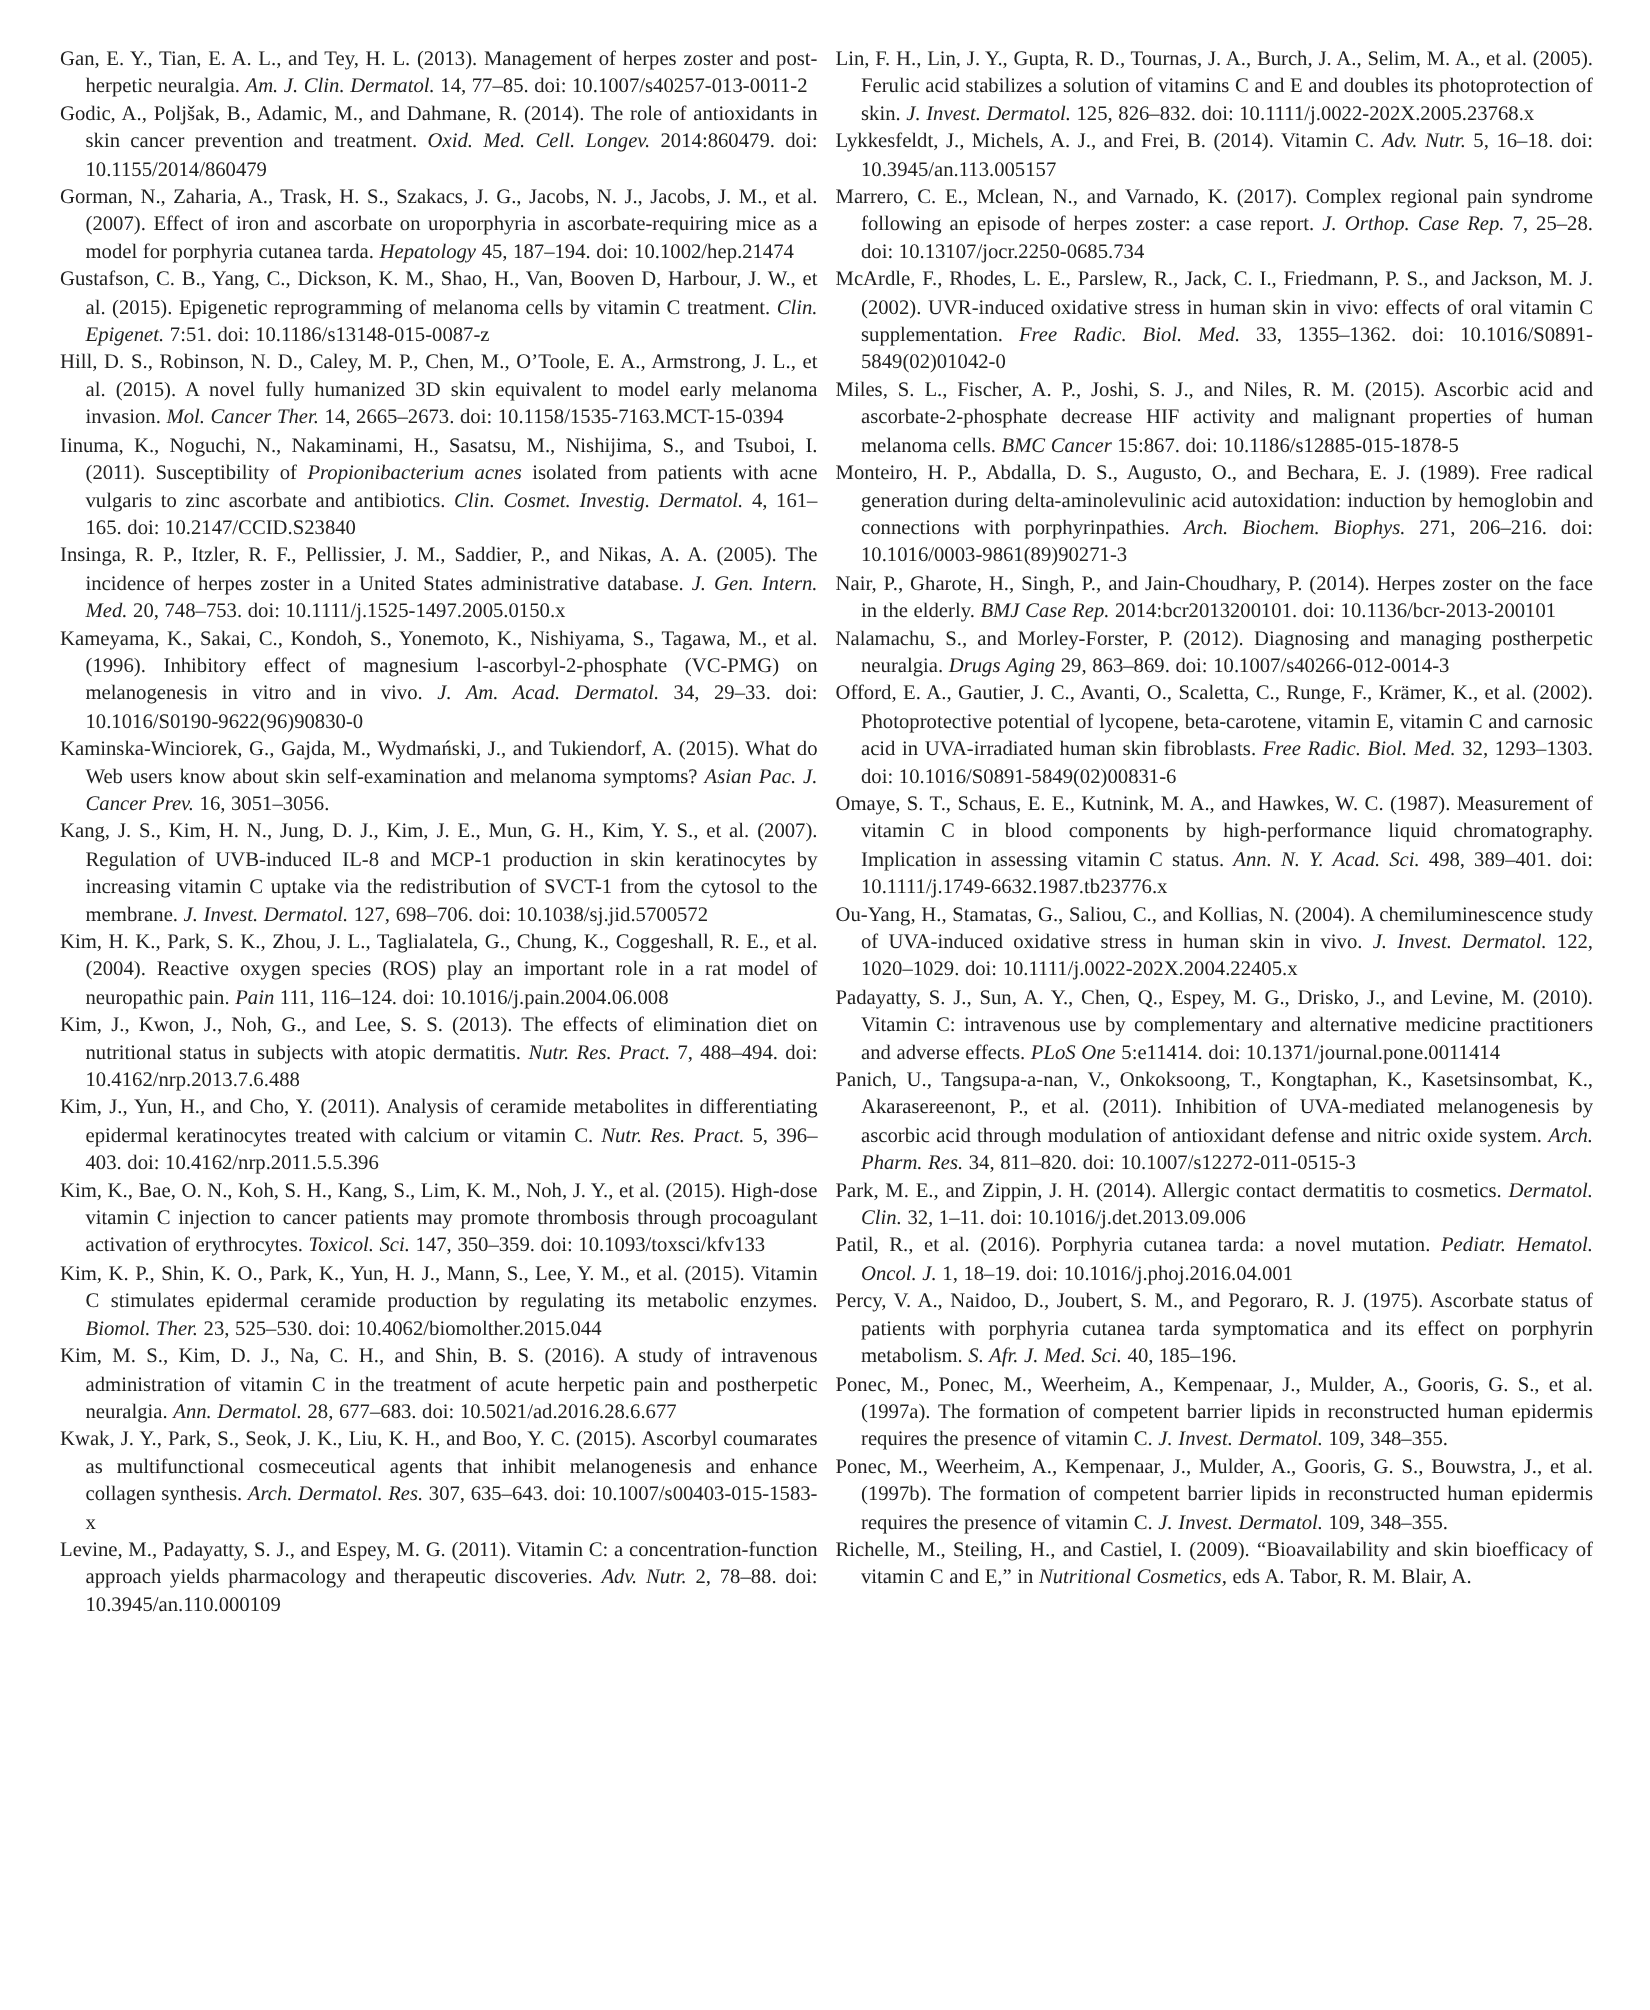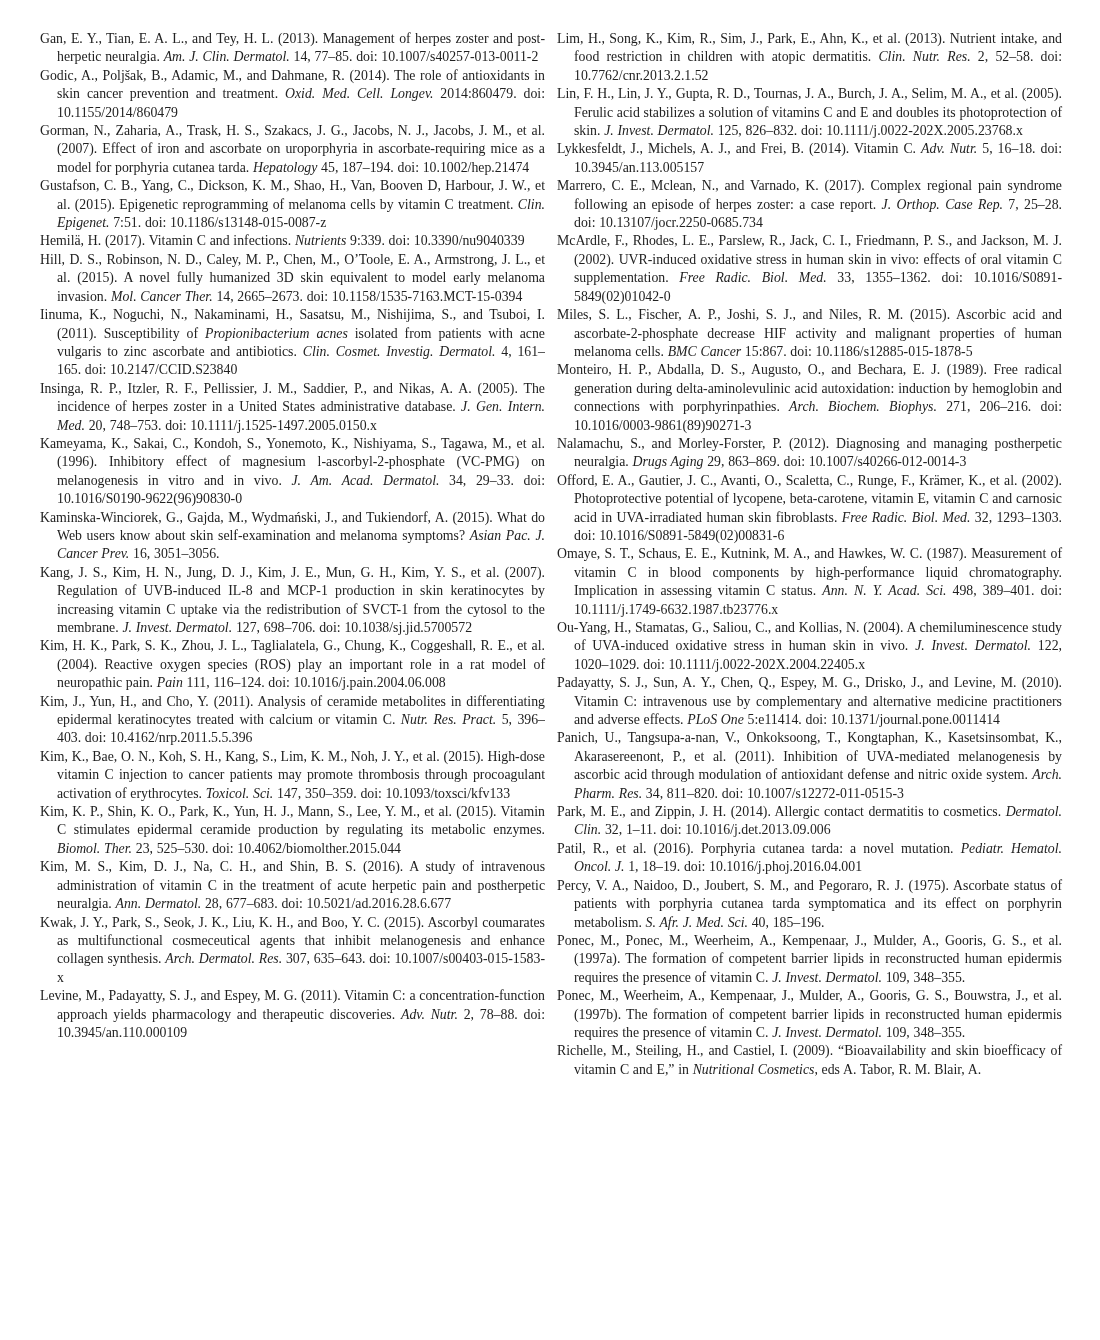--- a/index.html
+++ b/index.html
@@ -42,43 +42,43 @@
 </head>
 <body>
 
 <div class="page">
   <div class="columns">
     <div class="col" id="col-left">
         <p class="ref"><span>Gan, E. Y., Tian, E. A. L., and Tey, H. L. (2013). Management of herpes zoster and post-herpetic neuralgia. </span><em>Am. J. Clin. Dermatol.</em><span> 14, 77–85. doi: 10.1007/s40257-013-0011-2</span></p>
         <p class="ref"><span>Godic, A., Poljšak, B., Adamic, M., and Dahmane, R. (2014). The role of antioxidants in skin cancer prevention and treatment. </span><em>Oxid. Med. Cell. Longev.</em><span> 2014:860479. doi: 10.1155/2014/860479</span></p>
         <p class="ref"><span>Gorman, N., Zaharia, A., Trask, H. S., Szakacs, J. G., Jacobs, N. J., Jacobs, J. M., et al. (2007). Effect of iron and ascorbate on uroporphyria in ascorbate-requiring mice as a model for porphyria cutanea tarda. </span><em>Hepatology</em><span> 45, 187–194. doi: 10.1002/hep.21474</span></p>
         <p class="ref"><span>Gustafson, C. B., Yang, C., Dickson, K. M., Shao, H., Van, Booven D, Harbour, J. W., et al. (2015). Epigenetic reprogramming of melanoma cells by vitamin C treatment. </span><em>Clin. Epigenet.</em><span> 7:51. doi: 10.1186/s13148-015-0087-z</span></p>
-        <p class="ref"><span>Hemilä, H. (2017). Vitamin C and infections. </span><em>Nutrients</em><span> 9:339. doi: 10.3390/nu9040339</span></p>
         <p class="ref"><span>Hill, D. S., Robinson, N. D., Caley, M. P., Chen, M., O’Toole, E. A., Armstrong, J. L., et al. (2015). A novel fully humanized 3D skin equivalent to model early melanoma invasion. </span><em>Mol. Cancer Ther.</em><span> 14, 2665–2673. doi: 10.1158/1535-7163.MCT-15-0394</span></p>
         <p class="ref"><span>Iinuma, K., Noguchi, N., Nakaminami, H., Sasatsu, M., Nishijima, S., and Tsuboi, I. (2011). Susceptibility of </span><em>Propionibacterium acnes</em><span> isolated from patients with acne vulgaris to zinc ascorbate and antibiotics. </span><em>Clin. Cosmet. Investig. Dermatol.</em><span> 4, 161–165. doi: 10.2147/CCID.S23840</span></p>
         <p class="ref"><span>Insinga, R. P., Itzler, R. F., Pellissier, J. M., Saddier, P., and Nikas, A. A. (2005). The incidence of herpes zoster in a United States administrative database. </span><em>J. Gen. Intern. Med.</em><span> 20, 748–753. doi: 10.1111/j.1525-1497.2005.0150.x</span></p>
         <p class="ref"><span>Kameyama, K., Sakai, C., Kondoh, S., Yonemoto, K., Nishiyama, S., Tagawa, M., et al. (1996). Inhibitory effect of magnesium l-ascorbyl-2-phosphate (VC-PMG) on melanogenesis in vitro and in vivo. </span><em>J. Am. Acad. Dermatol.</em><span> 34, 29–33. doi: 10.1016/S0190-9622(96)90830-0</span></p>
         <p class="ref"><span>Kaminska-Winciorek, G., Gajda, M., Wydmański, J., and Tukiendorf, A. (2015). What do Web users know about skin self-examination and melanoma symptoms? </span><em>Asian Pac. J. Cancer Prev.</em><span> 16, 3051–3056.</span></p>
         <p class="ref"><span>Kang, J. S., Kim, H. N., Jung, D. J., Kim, J. E., Mun, G. H., Kim, Y. S., et al. (2007). Regulation of UVB-induced IL-8 and MCP-1 production in skin keratinocytes by increasing vitamin C uptake via the redistribution of SVCT-1 from the cytosol to the membrane. </span><em>J. Invest. Dermatol.</em><span> 127, 698–706. doi: 10.1038/sj.jid.5700572</span></p>
         <p class="ref"><span>Kim, H. K., Park, S. K., Zhou, J. L., Taglialatela, G., Chung, K., Coggeshall, R. E., et al. (2004). Reactive oxygen species (ROS) play an important role in a rat model of neuropathic pain. </span><em>Pain</em><span> 111, 116–124. doi: 10.1016/j.pain.2004.06.008</span></p>
+        <p class="ref"><span>Kim, J., Kwon, J., Noh, G., and Lee, S. S. (2013). The effects of elimination diet on nutritional status in subjects with atopic dermatitis. </span><em>Nutr. Res. Pract.</em><span> 7, 488–494. doi: 10.4162/nrp.2013.7.6.488</span></p>
         <p class="ref"><span>Kim, J., Yun, H., and Cho, Y. (2011). Analysis of ceramide metabolites in differentiating epidermal keratinocytes treated with calcium or vitamin C. </span><em>Nutr. Res. Pract.</em><span> 5, 396–403. doi: 10.4162/nrp.2011.5.5.396</span></p>
         <p class="ref"><span>Kim, K., Bae, O. N., Koh, S. H., Kang, S., Lim, K. M., Noh, J. Y., et al. (2015). High-dose vitamin C injection to cancer patients may promote thrombosis through procoagulant activation of erythrocytes. </span><em>Toxicol. Sci.</em><span> 147, 350–359. doi: 10.1093/toxsci/kfv133</span></p>
         <p class="ref"><span>Kim, K. P., Shin, K. O., Park, K., Yun, H. J., Mann, S., Lee, Y. M., et al. (2015). Vitamin C stimulates epidermal ceramide production by regulating its metabolic enzymes. </span><em>Biomol. Ther.</em><span> 23, 525–530. doi: 10.4062/biomolther.2015.044</span></p>
         <p class="ref"><span>Kim, M. S., Kim, D. J., Na, C. H., and Shin, B. S. (2016). A study of intravenous administration of vitamin C in the treatment of acute herpetic pain and postherpetic neuralgia. </span><em>Ann. Dermatol.</em><span> 28, 677–683. doi: 10.5021/ad.2016.28.6.677</span></p>
         <p class="ref"><span>Kwak, J. Y., Park, S., Seok, J. K., Liu, K. H., and Boo, Y. C. (2015). Ascorbyl coumarates as multifunctional cosmeceutical agents that inhibit melanogenesis and enhance collagen synthesis. </span><em>Arch. Dermatol. Res.</em><span> 307, 635–643. doi: 10.1007/s00403-015-1583-x</span></p>
         <p class="ref"><span>Levine, M., Padayatty, S. J., and Espey, M. G. (2011). Vitamin C: a concentration-function approach yields pharmacology and therapeutic discoveries. </span><em>Adv. Nutr.</em><span> 2, 78–88. doi: 10.3945/an.110.000109</span></p>
       </div>
     <div class="col" id="col-right">
-        <p class="ref"><span>Lim, H., Song, K., Kim, R., Sim, J., Park, E., Ahn, K., et al. (2013). Nutrient intake, and food restriction in children with atopic dermatitis. </span><em>Clin. Nutr. Res.</em><span> 2, 52–58. doi: 10.7762/cnr.2013.2.1.52</span></p>
         <p class="ref"><span>Lin, F. H., Lin, J. Y., Gupta, R. D., Tournas, J. A., Burch, J. A., Selim, M. A., et al. (2005). Ferulic acid stabilizes a solution of vitamins C and E and doubles its photoprotection of skin. </span><em>J. Invest. Dermatol.</em><span> 125, 826–832. doi: 10.1111/j.0022-202X.2005.23768.x</span></p>
         <p class="ref"><span>Lykkesfeldt, J., Michels, A. J., and Frei, B. (2014). Vitamin C. </span><em>Adv. Nutr.</em><span> 5, 16–18. doi: 10.3945/an.113.005157</span></p>
         <p class="ref"><span>Marrero, C. E., Mclean, N., and Varnado, K. (2017). Complex regional pain syndrome following an episode of herpes zoster: a case report. </span><em>J. Orthop. Case Rep.</em><span> 7, 25–28. doi: 10.13107/jocr.2250-0685.734</span></p>
         <p class="ref"><span>McArdle, F., Rhodes, L. E., Parslew, R., Jack, C. I., Friedmann, P. S., and Jackson, M. J. (2002). UVR-induced oxidative stress in human skin in vivo: effects of oral vitamin C supplementation. </span><em>Free Radic. Biol. Med.</em><span> 33, 1355–1362. doi: 10.1016/S0891-5849(02)01042-0</span></p>
         <p class="ref"><span>Miles, S. L., Fischer, A. P., Joshi, S. J., and Niles, R. M. (2015). Ascorbic acid and ascorbate-2-phosphate decrease HIF activity and malignant properties of human melanoma cells. </span><em>BMC Cancer</em><span> 15:867. doi: 10.1186/s12885-015-1878-5</span></p>
         <p class="ref"><span>Monteiro, H. P., Abdalla, D. S., Augusto, O., and Bechara, E. J. (1989). Free radical generation during delta-aminolevulinic acid autoxidation: induction by hemoglobin and connections with porphyrinpathies. </span><em>Arch. Biochem. Biophys.</em><span> 271, 206–216. doi: 10.1016/0003-9861(89)90271-3</span></p>
+        <p class="ref"><span>Nair, P., Gharote, H., Singh, P., and Jain-Choudhary, P. (2014). Herpes zoster on the face in the elderly. </span><em>BMJ Case Rep.</em><span> 2014:bcr2013200101. doi: 10.1136/bcr-2013-200101</span></p>
         <p class="ref"><span>Nalamachu, S., and Morley-Forster, P. (2012). Diagnosing and managing postherpetic neuralgia. </span><em>Drugs Aging</em><span> 29, 863–869. doi: 10.1007/s40266-012-0014-3</span></p>
         <p class="ref"><span>Offord, E. A., Gautier, J. C., Avanti, O., Scaletta, C., Runge, F., Krämer, K., et al. (2002). Photoprotective potential of lycopene, beta-carotene, vitamin E, vitamin C and carnosic acid in UVA-irradiated human skin fibroblasts. </span><em>Free Radic. Biol. Med.</em><span> 32, 1293–1303. doi: 10.1016/S0891-5849(02)00831-6</span></p>
         <p class="ref"><span>Omaye, S. T., Schaus, E. E., Kutnink, M. A., and Hawkes, W. C. (1987). Measurement of vitamin C in blood components by high-performance liquid chromatography. Implication in assessing vitamin C status. </span><em>Ann. N. Y. Acad. Sci.</em><span> 498, 389–401. doi: 10.1111/j.1749-6632.1987.tb23776.x</span></p>
         <p class="ref"><span>Ou-Yang, H., Stamatas, G., Saliou, C., and Kollias, N. (2004). A chemiluminescence study of UVA-induced oxidative stress in human skin in vivo. </span><em>J. Invest. Dermatol.</em><span> 122, 1020–1029. doi: 10.1111/j.0022-202X.2004.22405.x</span></p>
         <p class="ref"><span>Padayatty, S. J., Sun, A. Y., Chen, Q., Espey, M. G., Drisko, J., and Levine, M. (2010). Vitamin C: intravenous use by complementary and alternative medicine practitioners and adverse effects. </span><em>PLoS One</em><span> 5:e11414. doi: 10.1371/journal.pone.0011414</span></p>
         <p class="ref"><span>Panich, U., Tangsupa-a-nan, V., Onkoksoong, T., Kongtaphan, K., Kasetsinsombat, K., Akarasereenont, P., et al. (2011). Inhibition of UVA-mediated melanogenesis by ascorbic acid through modulation of antioxidant defense and nitric oxide system. </span><em>Arch. Pharm. Res.</em><span> 34, 811–820. doi: 10.1007/s12272-011-0515-3</span></p>
         <p class="ref"><span>Park, M. E., and Zippin, J. H. (2014). Allergic contact dermatitis to cosmetics. </span><em>Dermatol. Clin.</em><span> 32, 1–11. doi: 10.1016/j.det.2013.09.006</span></p>
         <p class="ref"><span>Patil, R., et al. (2016). Porphyria cutanea tarda: a novel mutation. </span><em>Pediatr. Hematol. Oncol. J.</em><span> 1, 18–19. doi: 10.1016/j.phoj.2016.04.001</span></p>
         <p class="ref"><span>Percy, V. A., Naidoo, D., Joubert, S. M., and Pegoraro, R. J. (1975). Ascorbate status of patients with porphyria cutanea tarda symptomatica and its effect on porphyrin metabolism. </span><em>S. Afr. J. Med. Sci.</em><span> 40, 185–196.</span></p>
         <p class="ref"><span>Ponec, M., Ponec, M., Weerheim, A., Kempenaar, J., Mulder, A., Gooris, G. S., et al. (1997a). The formation of competent barrier lipids in reconstructed human epidermis requires the presence of vitamin C. </span><em>J. Invest. Dermatol.</em><span> 109, 348–355.</span></p>

